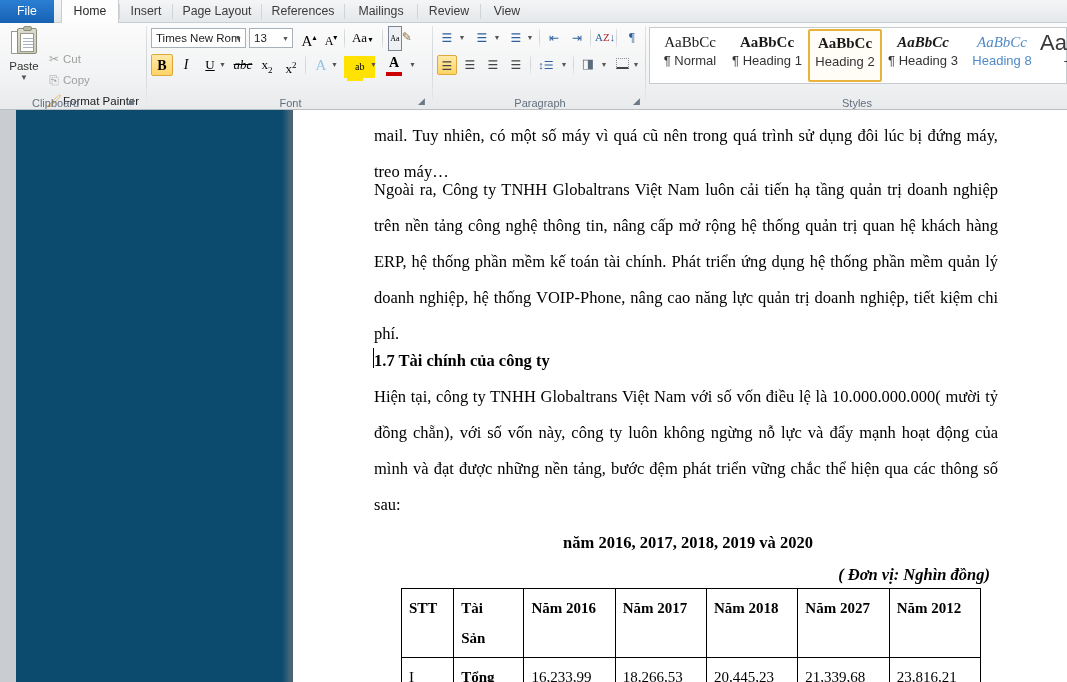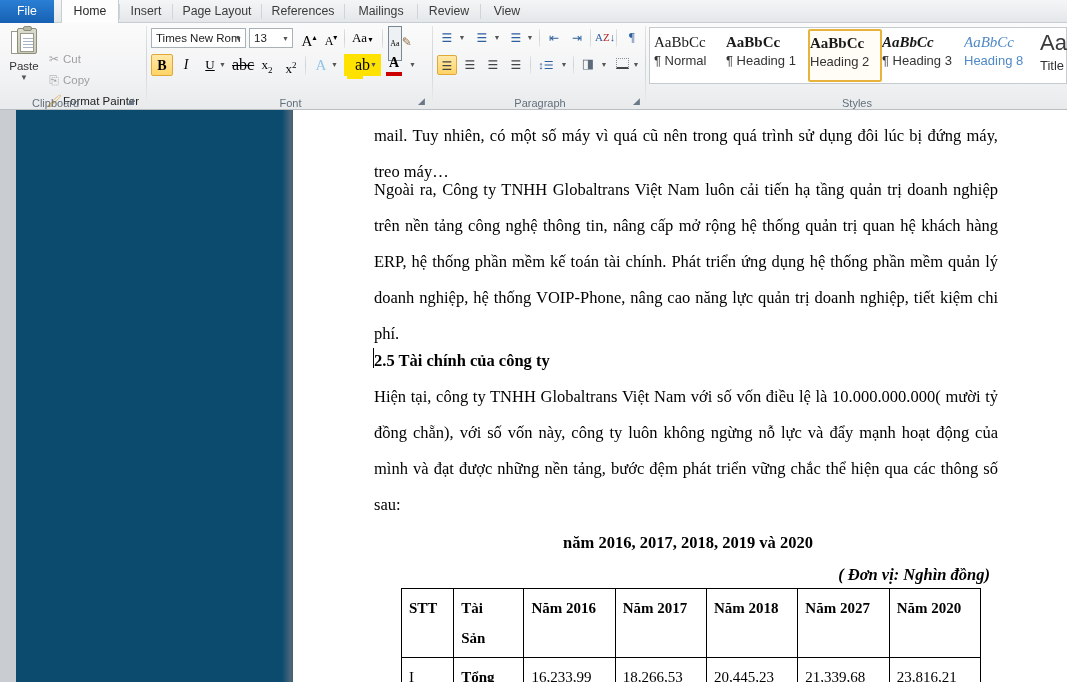--- a/index.html
+++ b/index.html
@@ -88,21 +88,21 @@
   .sq { position:absolute; width:22px; height:22px; line-height:22px; }
   .sq.small { width:20px; height:20px; line-height:20px; }
 
   
   #g-para { left:434px; width:212px; }
 
   
   #g-styles { left:647px; width:420px; }
   #stylegallery { position:absolute; left:2px; top:4px; width:418px; height:57px;
                   background:#fff; border:1px solid #c6cbd0; }
-  .stylecell { position:absolute; top:0; height:55px; text-align:left;
+  .stylecell { position:absolute; top:0; height:55px; text-align:center;
                overflow:hidden; }
   .stylecell .samp { margin-top:6px; white-space:nowrap; }
   .stylecell .nm { font-size:13px; color:#333; margin-top:2px;
                    font-family:"Liberation Sans", sans-serif; white-space:nowrap; }
   .stylecell.sel { border:2px solid #e8b33c; border-radius:2px;
                    background:#fffdf5; }
 
   
   #workspace { position:absolute; left:16px; top:110px; width:900px; height:572px;
                background:#0c4a6e; }
@@ -207,55 +207,55 @@
         <span>A<sup style="font-size:8px;">▴</sup></span>
       </div>
       <div class="btn sq" style="left:172px;top:4px;font-size:12px;line-height:22px;">
         <span>A<sup style="font-size:8px;">▾</sup></span>
       </div>
       <div class="groupdiv" style="left:196px;top:6px;height:19px;"></div>
       <div class="btn sq" style="left:200px;top:4px;width:30px;font-size:13px;line-height:22px;">
         <span>Aa<span style="font-size:7px;">▼</span></span>
       </div>
       <div class="groupdiv" style="left:234px;top:6px;height:19px;"></div>
-      <div class="btn sq" style="left:240px;top:3px;width:24px;height:23px;line-height:33px;font-size:12px;">
+      <div class="btn sq" style="left:240px;top:3px;width:24px;height:23px;line-height:23px;font-size:12px;">
         <span style="display:inline-block;border:1px solid #7a8694;background:#eef1f4;
                      font-size:8px;padding:0 1px;">Aa</span><span style="color:#8c6a3f;">✎</span>
       </div>
 
       <div class="btn sq btn-on" style="left:3px;top:31px;font-size:14px;font-weight:bold;line-height:22px;">
         <span>B</span>
       </div>
       <div class="btn sq" style="left:27px;top:31px;font-size:14px;font-style:italic;line-height:22px;">
         <span>I</span>
       </div>
       <div class="btn sq" style="left:51px;top:31px;font-size:13px;line-height:22px;text-decoration:underline;">
         <span>U</span>
       </div>
       <div class="btn sq" style="left:68px;top:31px;width:13px;font-size:7px;line-height:22px;color:#555;">
         <span>▼</span>
       </div>
-      <div class="btn sq" style="left:84px;top:31px;font-size:16px;line-height:22px;text-decoration:line-through;">
+      <div class="btn sq" style="left:84px;top:31px;font-size:13px;line-height:22px;text-decoration:line-through;font-style:italic;">
         <span>abc</span>
       </div>
       <div class="btn sq" style="left:108px;top:31px;font-size:13px;line-height:22px;">
         <span>x<sub style="font-size:9px;">2</sub></span>
       </div>
       <div class="btn sq" style="left:132px;top:31px;font-size:13px;line-height:22px;">
         <span>x<sup style="font-size:9px;">2</sup></span>
       </div>
       <div class="groupdiv" style="left:157px;top:33px;height:19px;"></div>
       <div class="btn sq" style="left:162px;top:31px;font-size:15px;line-height:22px;color:#8fc4e8;">
         <span>A</span>
       </div>
       <div class="btn sq" style="left:180px;top:31px;width:13px;font-size:7px;line-height:22px;color:#555;">
         <span>▼</span>
       </div>
       <div class="btn sq" style="left:196px;top:31px;line-height:22px;">
-        <span style="display:inline-block;font-size:16px;background:#ffe200;padding:0 11px;">ab</span>
+        <span style="display:inline-block;font-size:10px;background:#ffe200;padding:0 11px;">ab</span>
         <span style="display:block;height:3px;background:#ffe200;margin:0 3px;"></span>
       </div>
       <div class="btn sq" style="left:219px;top:31px;width:13px;font-size:7px;line-height:22px;color:#555;">
         <span>▼</span>
       </div>
       <div class="btn sq" style="left:235px;top:31px;line-height:18px;font-size:14px;font-weight:bold;">
         <span>A</span>
         <span style="display:block;height:4px;background:#cc0000;margin:0 3px;"></span>
       </div>
       <div class="btn sq" style="left:258px;top:31px;width:13px;font-size:7px;line-height:22px;color:#555;">
@@ -385,42 +385,42 @@
 <div id="workspace">
   <div id="pageshadow"></div>
 
   <div id="page">
     <div id="doc">
 
       <div class="p just" style="top:8px;">mail. Tuy nhiên, có một số máy vì quá cũ nên trong quá trình sử dụng đôi lúc bị đứng máy, treo máy…</div>
 
       <div class="p just" style="top:62px;">Ngoài ra, Công ty TNHH Globaltrans Việt Nam luôn  cải tiến hạ tầng quản trị doanh nghiệp trên nền tảng công nghệ thông tin, nâng cấp mở rộng hệ thống quản trị quan hệ khách hàng ERP, hệ thống phần mềm kế toán tài chính. Phát triển ứng dụng hệ thống phần mềm quản lý doanh nghiệp, hệ thống VOIP-Phone, nâng cao năng lực quản trị doanh nghiệp, tiết kiệm chi phí.</div>
 
-      <div class="p bold" style="top:233px;">2.5 Tài chính của công ty</div>
+      <div class="p bold" style="top:233px;">1.7 Tài chính của công ty</div>
       <div id="caret"></div>
 
       <div class="p just" style="top:269px;">Hiện tại, công ty TNHH Globaltrans Việt Nam với số vốn điều lệ là 10.000.000.000( mười tỷ đồng chẵn), với số vốn này, công ty luôn không ngừng nỗ lực và đẩy mạnh hoạt động của mình và đạt được những nền tảng, bước đệm phát triển vững chắc thể hiện qua các thông số sau:</div>
 
       <div class="p bold ctr" style="top:417px;left:95px;width:600px;line-height:32px;text-align:center;">năm 2016, 2017, 2018, 2019 và 2020</div>
 
       <div class="p ital" style="top:450px;left:95px;width:602px;text-align:right;line-height:30px;font-weight:bold;">( Đơn vị: Nghìn đồng)</div>
 
       <table id="tbl">
         <tbody>
             <tr>
           <td class="c-stt bold">STT</td>
           <td class="c-tai bold">
             <span>Tài</span><br>
             <span>Sản</span>
           </td>
           <td class="c-yr bold">Năm 2016</td>
           <td class="c-yr bold">Năm 2017</td>
           <td class="c-yr bold">Năm 2018</td>
           <td class="c-yr bold">Năm 2027</td>
-          <td class="c-yr bold">Năm 2020</td>
+          <td class="c-yr bold">Năm 2012</td>
         </tr>
         <tr>
           <td class="c-stt">I</td>
           <td class="c-tai bold">Tổng</td>
           <td class="c-yr">16,233,99</td>
           <td class="c-yr">18,266,53</td>
           <td class="c-yr">20,445,23</td>
           <td class="c-yr">21,339,68</td>
           <td class="c-yr">23,816,21</td>
         </tr>

